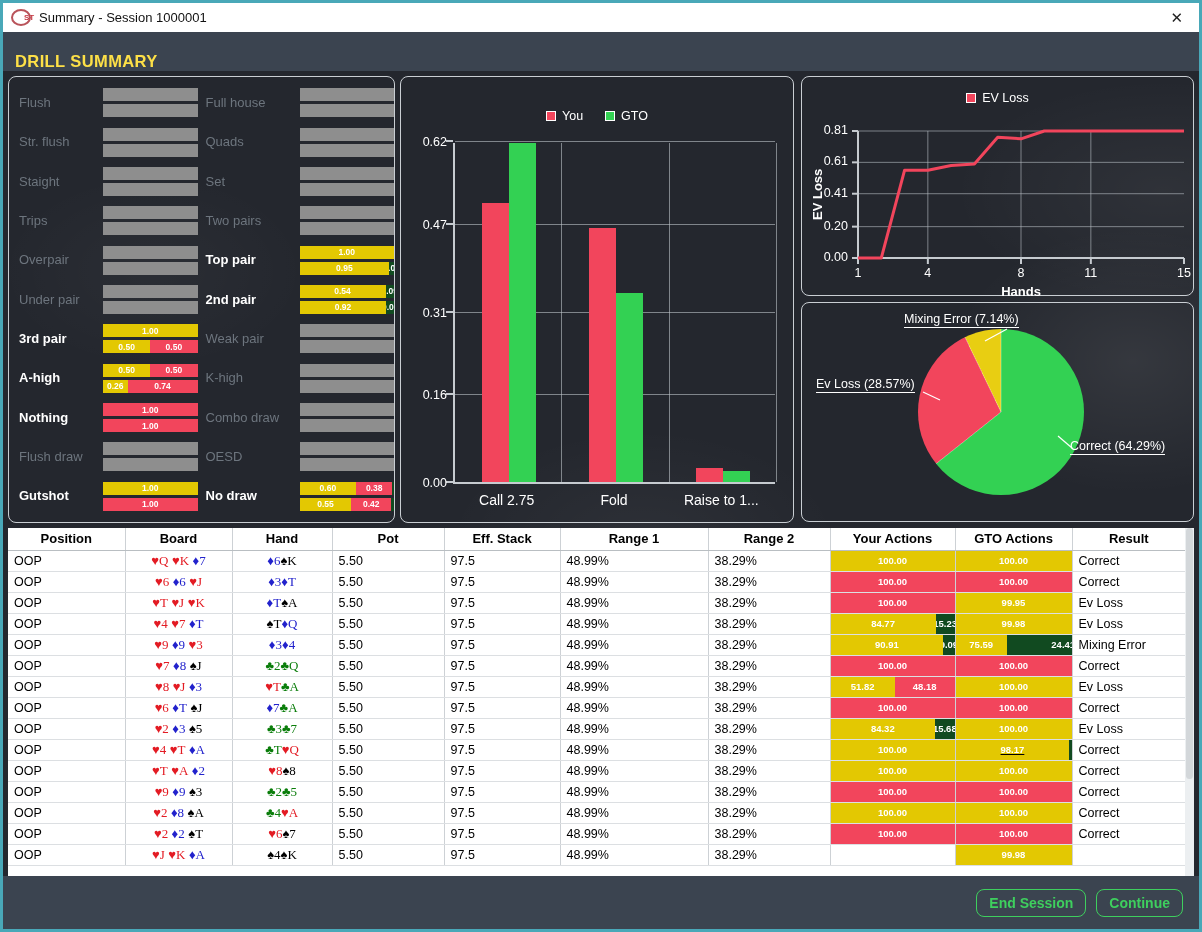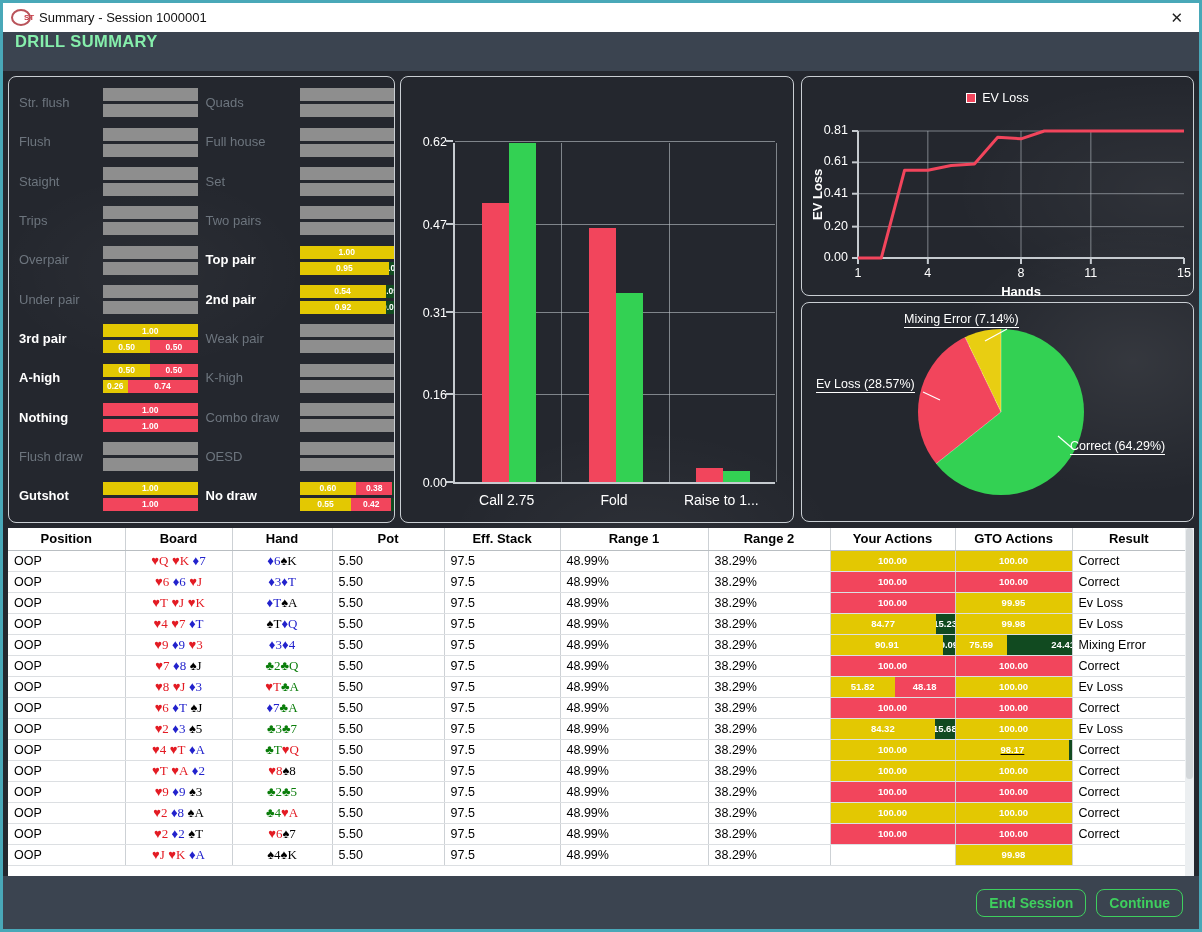--- a/index.html
+++ b/index.html
@@ -4,21 +4,21 @@
 <style>
   html,body{margin:0;padding:0;background:#666;}
   *{box-sizing:border-box;}
   .window{position:relative;width:1202px;height:932px;border:3px solid #49a8b8;background:#24272e;
           font-family:"Liberation Sans","DejaVu Sans",sans-serif;display:flex;flex-direction:column;overflow:hidden;}
   .titlebar{height:29px;background:#ffffff;display:flex;align-items:center;padding-left:8px;flex:0 0 auto;}
   .app-icon{width:17px;height:17px;border:2px solid #b9535a;border-radius:50%;color:#c43a44;font-size:8px;
             font-weight:bold;display:flex;align-items:center;justify-content:center;padding-left:16px;}
   .title-text{margin-left:8px;font-size:13px;color:#111;}
   .close-x{margin-left:auto;margin-right:16px;font-size:15px;color:#222;line-height:1;}
-  .header{height:39px;background:#3b4450;color:#86efac;display:flex;align-items:flex-start;padding-left:12px;
+  .header{height:39px;background:#3b4450;color:#fde047;display:flex;align-items:flex-end;padding-left:12px;
           font-size:16.5px;font-weight:bold;letter-spacing:.4px;flex:0 0 auto;}
   .main{position:relative;flex:1 1 auto;background:#24272e;overflow:hidden;}
   .main::before{content:"";position:absolute;inset:0;pointer-events:none;
     background:
       radial-gradient(ellipse 260px 190px at 1130px 290px, rgba(255,255,255,0.08), transparent 70%),
       radial-gradient(ellipse 300px 160px at 1160px 120px, rgba(255,255,255,0.05), transparent 70%),
       radial-gradient(ellipse 280px 160px at 640px 470px, rgba(255,255,255,0.045), transparent 70%),
       radial-gradient(ellipse 220px 140px at 150px 200px, rgba(255,255,255,0.03), transparent 70%);}
   .panel{position:absolute;border:1.5px solid #c9ced3;border-radius:8px;z-index:1;}
   
@@ -81,50 +81,50 @@
     <div class="app-icon">ST</div>
     <div class="title-text">Summary - Session 1000001</div>
     <div class="close-x">✕</div>
   </div>
   <div class="header">
     <span>DRILL SUMMARY</span>
   </div>
   <div class="main">
     <div class="panel hm">
         <div class="hm-row">
+          <div class="hm-label">Flush</div>
+          <div class="hm-bars">
+            <div class="hm-bar">
+              <div class="hm-seg seg-gray" style="flex-grow: 1;"></div>
+            </div>
+            <div class="hm-bar">
+              <div class="hm-seg seg-gray" style="flex-grow: 1;"></div>
+            </div>
+          </div>
+          <div class="hm-label">Full house</div>
+          <div class="hm-bars">
+            <div class="hm-bar">
+              <div class="hm-seg seg-gray" style="flex-grow: 1;"></div>
+            </div>
+            <div class="hm-bar">
+              <div class="hm-seg seg-gray" style="flex-grow: 1;"></div>
+            </div>
+          </div>
+        </div>
+        <div class="hm-row">
           <div class="hm-label">Str. flush</div>
           <div class="hm-bars">
             <div class="hm-bar">
               <div class="hm-seg seg-gray" style="flex-grow: 1;"></div>
             </div>
             <div class="hm-bar">
               <div class="hm-seg seg-gray" style="flex-grow: 1;"></div>
             </div>
           </div>
           <div class="hm-label">Quads</div>
-          <div class="hm-bars">
-            <div class="hm-bar">
-              <div class="hm-seg seg-gray" style="flex-grow: 1;"></div>
-            </div>
-            <div class="hm-bar">
-              <div class="hm-seg seg-gray" style="flex-grow: 1;"></div>
-            </div>
-          </div>
-        </div>
-        <div class="hm-row">
-          <div class="hm-label">Flush</div>
-          <div class="hm-bars">
-            <div class="hm-bar">
-              <div class="hm-seg seg-gray" style="flex-grow: 1;"></div>
-            </div>
-            <div class="hm-bar">
-              <div class="hm-seg seg-gray" style="flex-grow: 1;"></div>
-            </div>
-          </div>
-          <div class="hm-label">Full house</div>
           <div class="hm-bars">
             <div class="hm-bar">
               <div class="hm-seg seg-gray" style="flex-grow: 1;"></div>
             </div>
             <div class="hm-bar">
               <div class="hm-seg seg-gray" style="flex-grow: 1;"></div>
             </div>
           </div>
         </div>
         <div class="hm-row">
@@ -356,20 +356,30 @@
               </div>
               <div class="hm-seg seg-r" style="flex-grow: 0.42;">
                 <span>0.42</span>
               </div>
               <div class="hm-seg seg-g" style="flex-grow: 0.03;"></div>
             </div>
           </div>
         </div>
       </div>
     <div class="panel bar-panel">
+        <div class="chart-legend" style="top: 32px;">
+          <span class="legend-item">
+            <span class="swatch" style="background: rgb(242, 69, 92);"></span>
+            <span>You</span>
+          </span>
+          <span class="legend-item">
+            <span class="swatch" style="background: rgb(51, 209, 83);"></span>
+            <span>GTO</span>
+          </span>
+        </div>
         <div class="plot" style="left: 52px; top: 66px; width: 322px; height: 341px;">
           <div class="tickmark-y" style="bottom: -1px;"></div>
           <div class="hgrid" style="bottom: 87px;"></div>
           <div class="tickmark-y" style="bottom: 87px;"></div>
           <div class="hgrid" style="bottom: 169.5px;"></div>
           <div class="tickmark-y" style="bottom: 169.5px;"></div>
           <div class="hgrid" style="bottom: 257.5px;"></div>
           <div class="tickmark-y" style="bottom: 257.5px;"></div>
           <div class="hgrid" style="bottom: 340px;"></div>
           <div class="tickmark-y" style="bottom: 340px;"></div>

